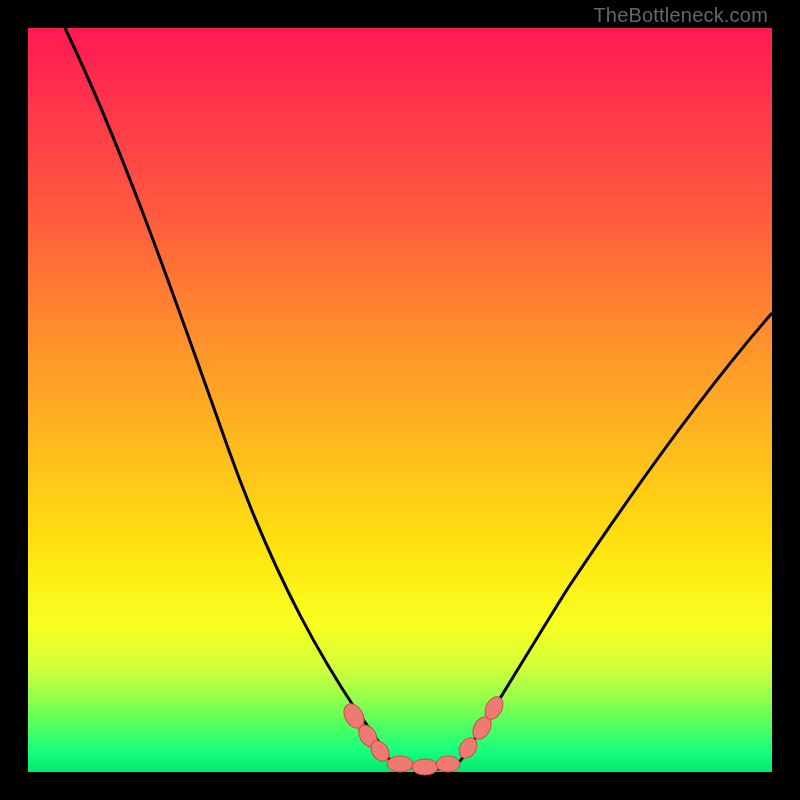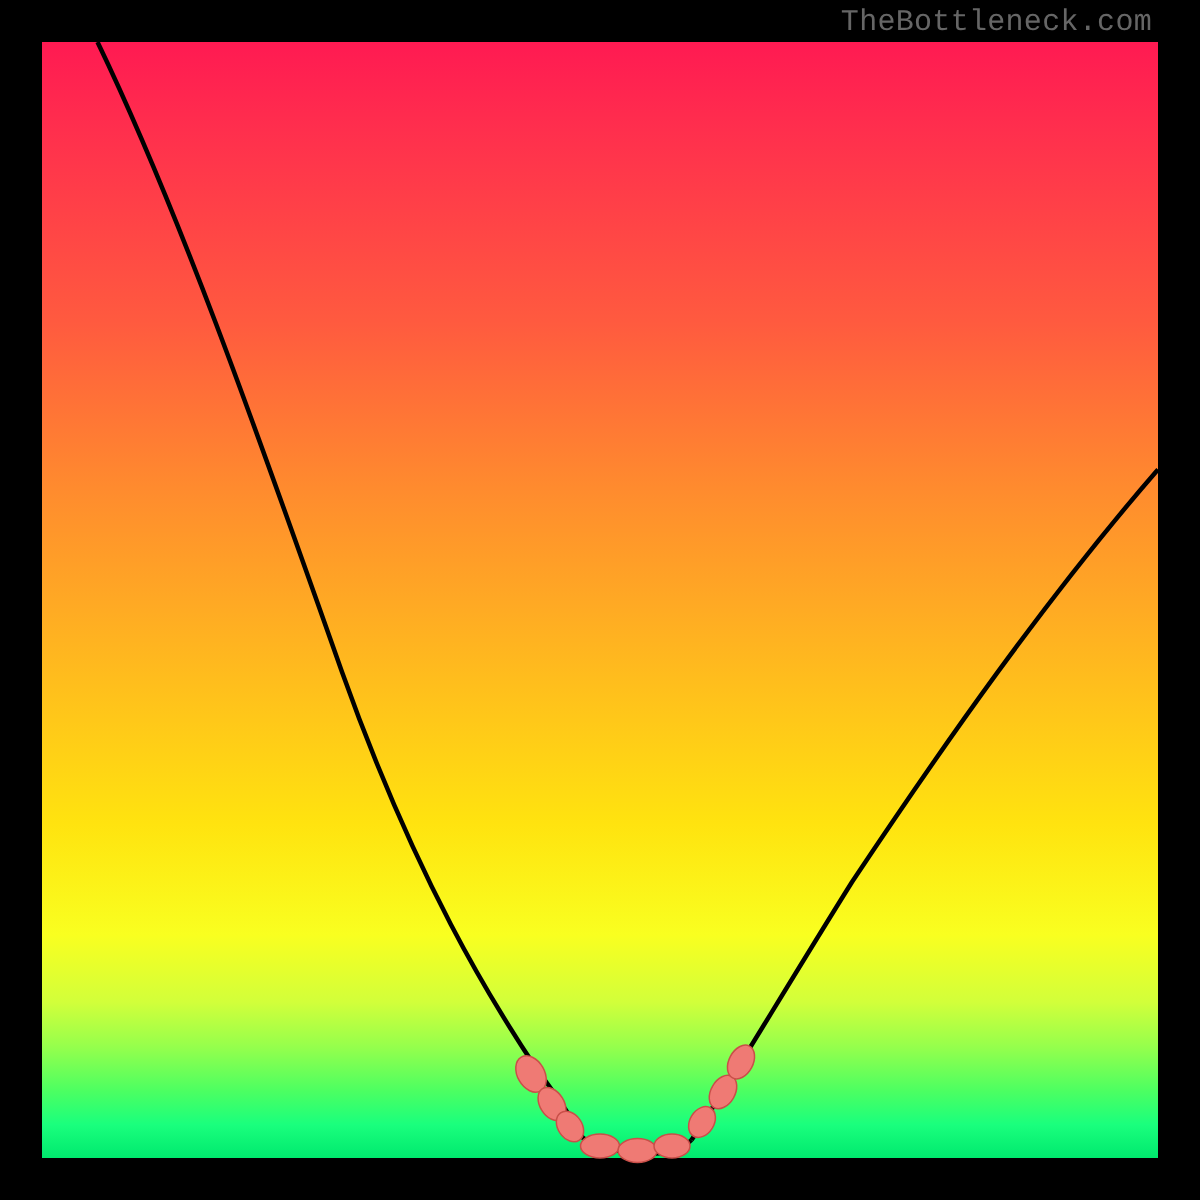--- a/index.html
+++ b/index.html
@@ -41,21 +41,20 @@
   }
   .watermark {
     position: absolute;
     top: 4px;
     right: 32px;
     color: #666;
     font-size: 20px;
     font-weight: 500;
     letter-spacing: 0.2px;
     user-select: none;
-    font-family: Liberation Mono, monospace;
   }
   svg.curves {
     position: absolute;
     left: 28px;
     top: 28px;
     width: 744px;
     height: 744px;
     overflow: visible;
   }
 </style>

